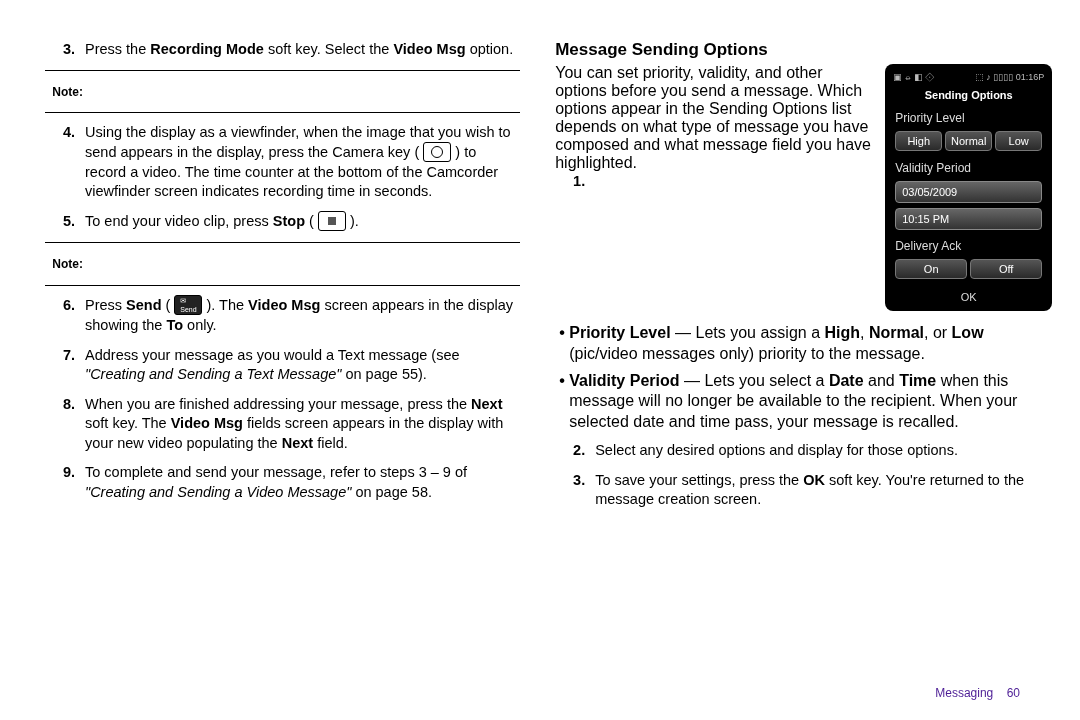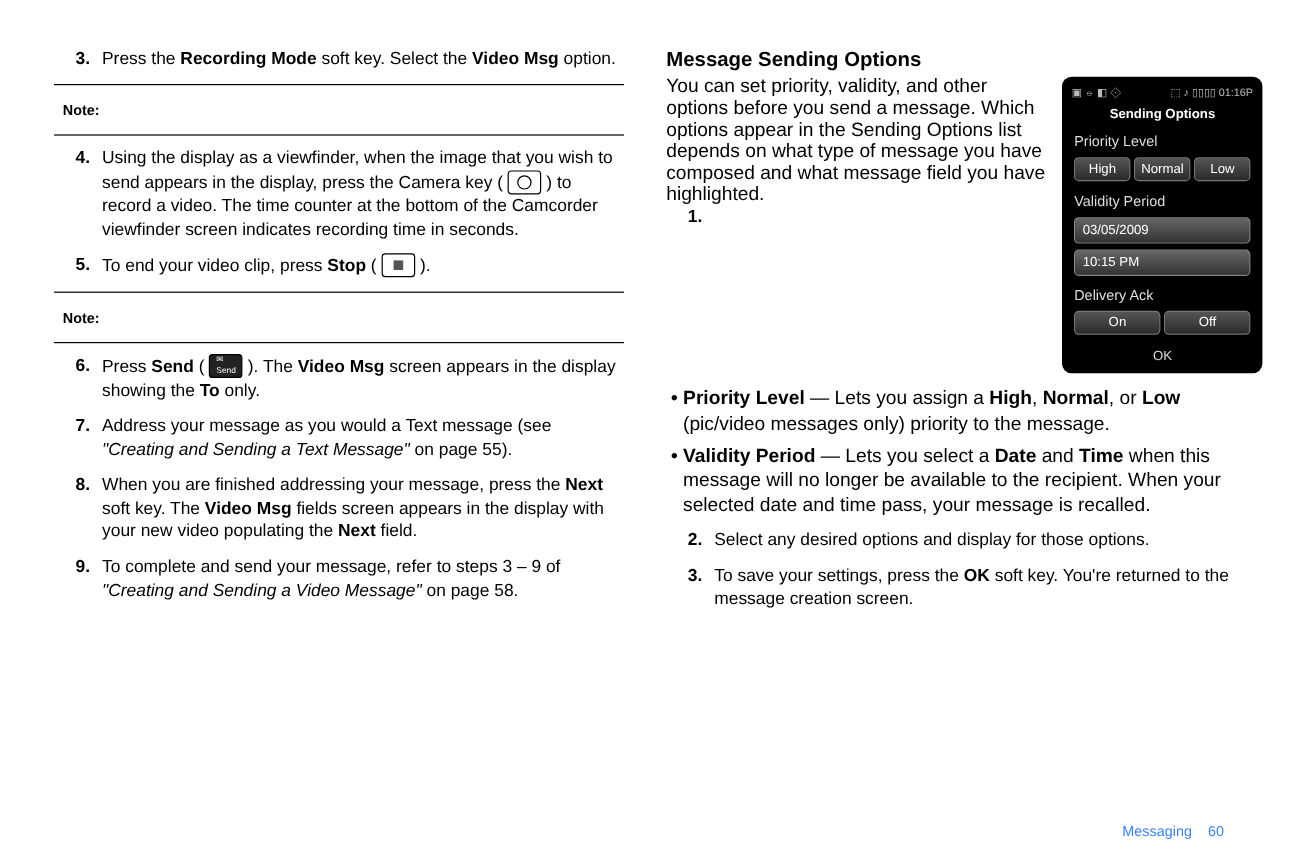--- a/index.html
+++ b/index.html
@@ -154,21 +154,21 @@
   ul.bullets > li::before {
     content: "• ";
     font-weight: bold;
   }
 
   .footer {
     position: absolute;
     bottom: 20px;
     right: 60px;
     font-size: 12px;
-    color: #3b82f6;
+    color: #4c1d95;
   }
   .b { font-weight: bold; }
 </style>
 </head>
 <body>
 
 <div class="page">
 
   <div class="col col-left">
     <ol class="steps">

